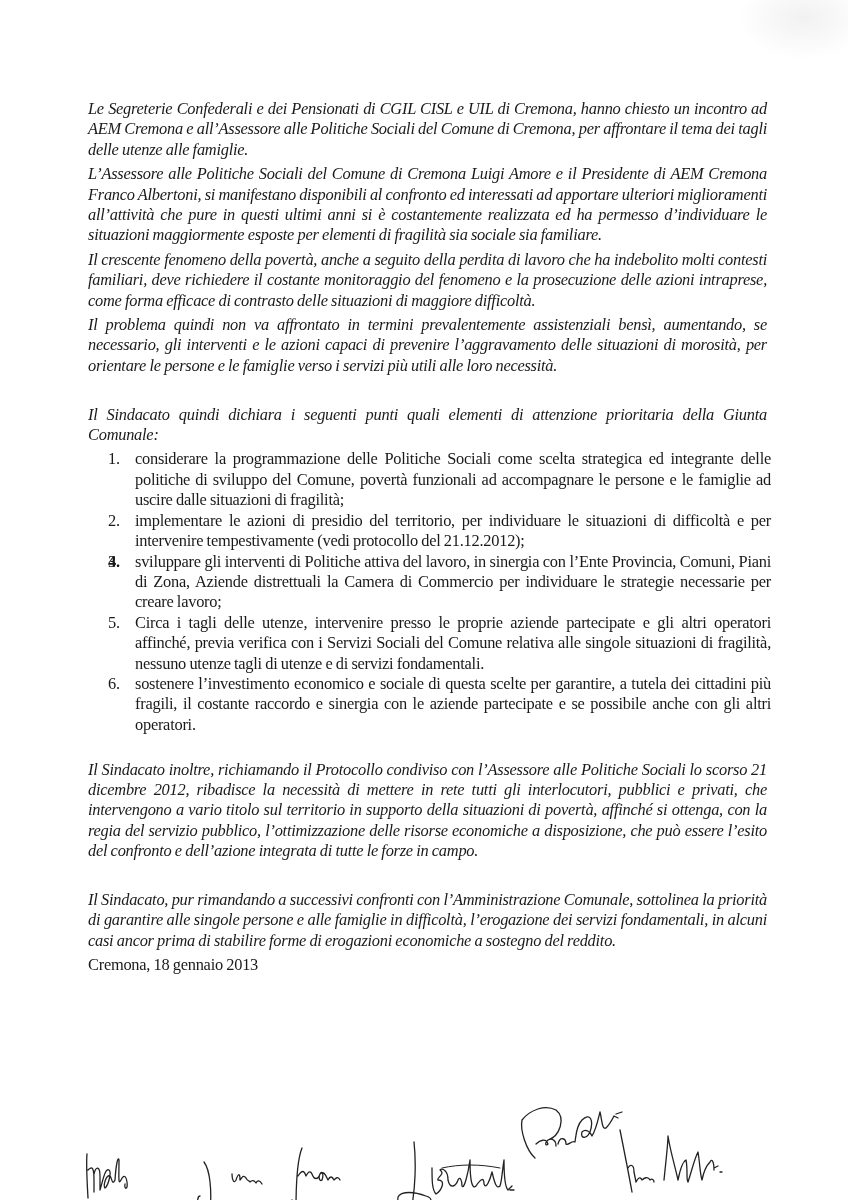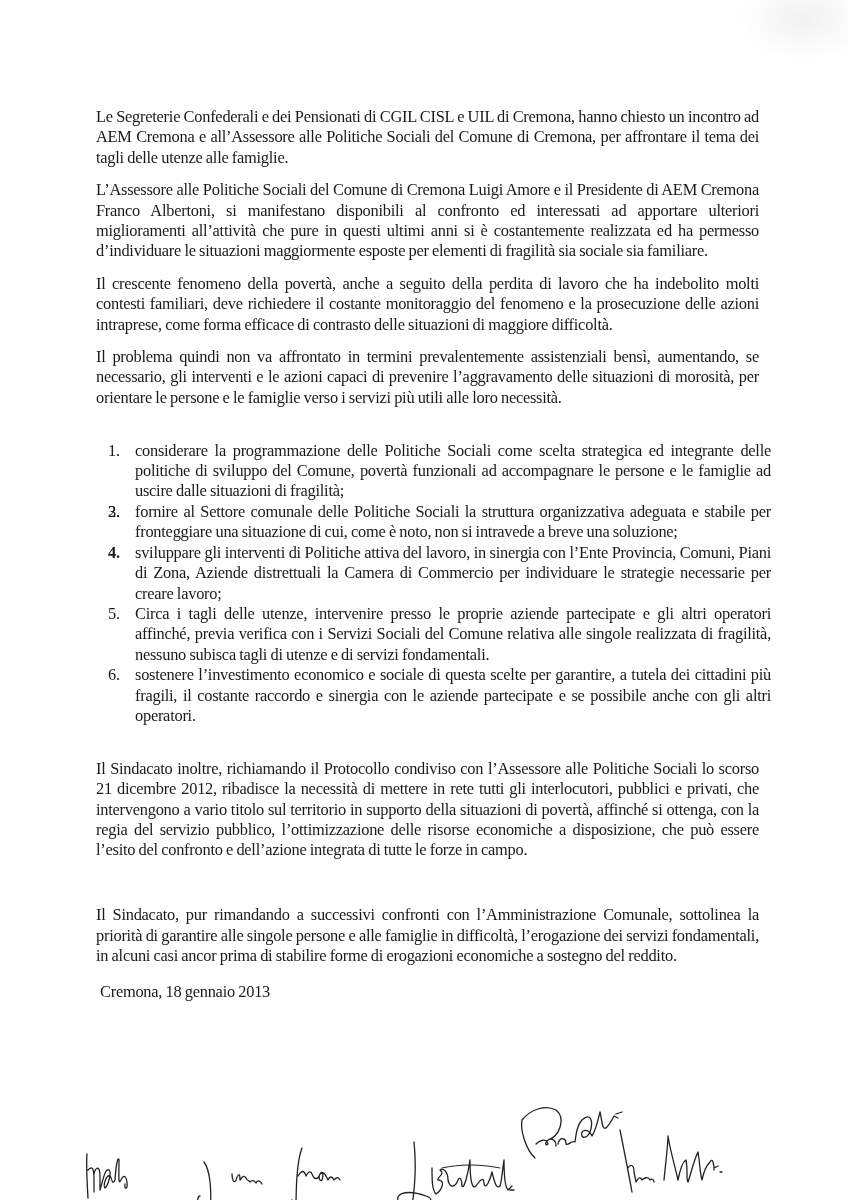--- a/index.html
+++ b/index.html
@@ -19,23 +19,24 @@
     position: absolute;
     left: 84px;
     top: 95px;
     width: 687px;
     font-size: 16.4px;
     line-height: 20.4px;
     letter-spacing: -0.25px;
     word-spacing: -0.5px;
   }
   .para {
-    margin: 12px;
+    margin: 4px;
     text-align: justify;
     text-align-last: left;
+    font-style: italic;
   }
   .gap {
     height: 20.4px;
   }
   ol.points {
     list-style: none;
     margin: 0;
     padding: 0;
   }
   ol.points li {
@@ -46,21 +47,21 @@
   }
   ol.points li .num {
     position: absolute;
     left: 24px;
     top: 0;
   }
   ol.points li .num.bold {
     font-weight: bold;
   }
   .date-line {
-    margin: 16px;
+    margin: 4px;
   }
   .signatures {
     position: absolute;
     left: 0;
     top: 1040px;
     width: 848px;
     height: 160px;
   }
   .signatures svg {
     position: absolute;
@@ -82,40 +83,41 @@
 <div class="speck"></div>
 
 <div class="page">
   <p class="para">Le Segreterie Confederali e dei Pensionati di CGIL CISL e UIL di Cremona, hanno chiesto un incontro ad AEM Cremona e all’Assessore alle Politiche Sociali del Comune di Cremona, per affrontare il tema dei tagli delle utenze alle famiglie.</p>
   <p class="para">L’Assessore alle Politiche Sociali del Comune di Cremona Luigi Amore e il Presidente di AEM Cremona  Franco Albertoni, si manifestano disponibili al confronto ed interessati ad apportare ulteriori miglioramenti all’attività che pure in questi ultimi anni si è costantemente realizzata ed ha permesso d’individuare le situazioni maggiormente esposte per elementi di fragilità sia sociale sia familiare.</p>
   <p class="para">Il crescente fenomeno della povertà, anche a seguito della perdita di lavoro che ha indebolito molti contesti familiari, deve richiedere il costante monitoraggio del fenomeno e la prosecuzione  delle azioni intraprese, come forma efficace di contrasto delle situazioni di maggiore difficoltà.</p>
   <p class="para">Il problema quindi non va affrontato in termini prevalentemente assistenziali bensì, aumentando, se necessario, gli interventi e le azioni capaci di  prevenire l’aggravamento delle situazioni di morosità, per orientare le persone e le famiglie verso i servizi più utili alle loro necessità.</p>
 
   <div class="gap"></div>
 
+  <p class="para">Il Sindacato quindi dichiara i seguenti punti quali elementi di attenzione prioritaria della  Giunta Comunale:</p>
 
   <ol class="points">
     <li>
       <span class="num">1.</span>
       <span>considerare la programmazione delle Politiche Sociali come scelta strategica ed integrante delle politiche di sviluppo del Comune, povertà funzionali ad accompagnare le persone e le famiglie ad uscire dalle situazioni di fragilità;</span>
     </li>
     <li>
       <span class="num">2.</span>
+      <span>implementare le azioni di presidio del territorio, per individuare le situazioni di difficoltà e per intervenire tempestivamente (vedi protocollo del 21.12.2012);</span>
     </li>
     <li>
       <span class="num">3.</span>
-      <span>fornire al Settore comunale delle Politiche Sociali la struttura organizzativa adeguata e stabile per fronteggiare una situazione di cui, come è noto, non si intravede a breve una soluzione;</span>
     </li>
     <li>
       <span class="num bold">4.</span>
       <span>sviluppare gli interventi di  Politiche attiva del lavoro, in sinergia con l’Ente Provincia, Comuni,  Piani di Zona,  Aziende distrettuali la Camera di Commercio per individuare le strategie necessarie per creare lavoro;</span>
     </li>
     <li>
       <span class="num">5.</span>
-      <span>Circa i tagli delle utenze, intervenire presso le proprie aziende partecipate e gli altri operatori affinché,  previa verifica con i Servizi Sociali del Comune relativa alle singole realizzata di fragilità, nessuno subisca tagli di utenze e di servizi fondamentali.</span>
+      <span>Circa i tagli delle utenze, intervenire presso le proprie aziende partecipate e gli altri operatori affinché,  previa verifica con i Servizi Sociali del Comune relativa alle singole situazioni di fragilità, nessuno utenze tagli di utenze e di servizi fondamentali.</span>
     </li>
     <li>
       <span class="num">6.</span>
       <span>sostenere l’investimento economico e sociale di questa scelte per garantire, a tutela dei cittadini più fragili, il costante raccordo e  sinergia con le aziende  partecipate e se possibile anche con gli altri operatori.</span>
     </li>
   </ol>
 
   <div class="gap"></div>
 
   <p class="para">Il Sindacato inoltre, richiamando il Protocollo condiviso con l’Assessore alle Politiche Sociali lo scorso 21 dicembre 2012, ribadisce la necessità di mettere in rete tutti gli interlocutori, pubblici e privati, che intervengono a vario titolo sul territorio in supporto della situazioni di povertà, affinché si ottenga, con la regia del servizio pubblico,  l’ottimizzazione delle risorse economiche a disposizione, che può essere l’esito del confronto e dell’azione  integrata di tutte le forze in campo.</p>

